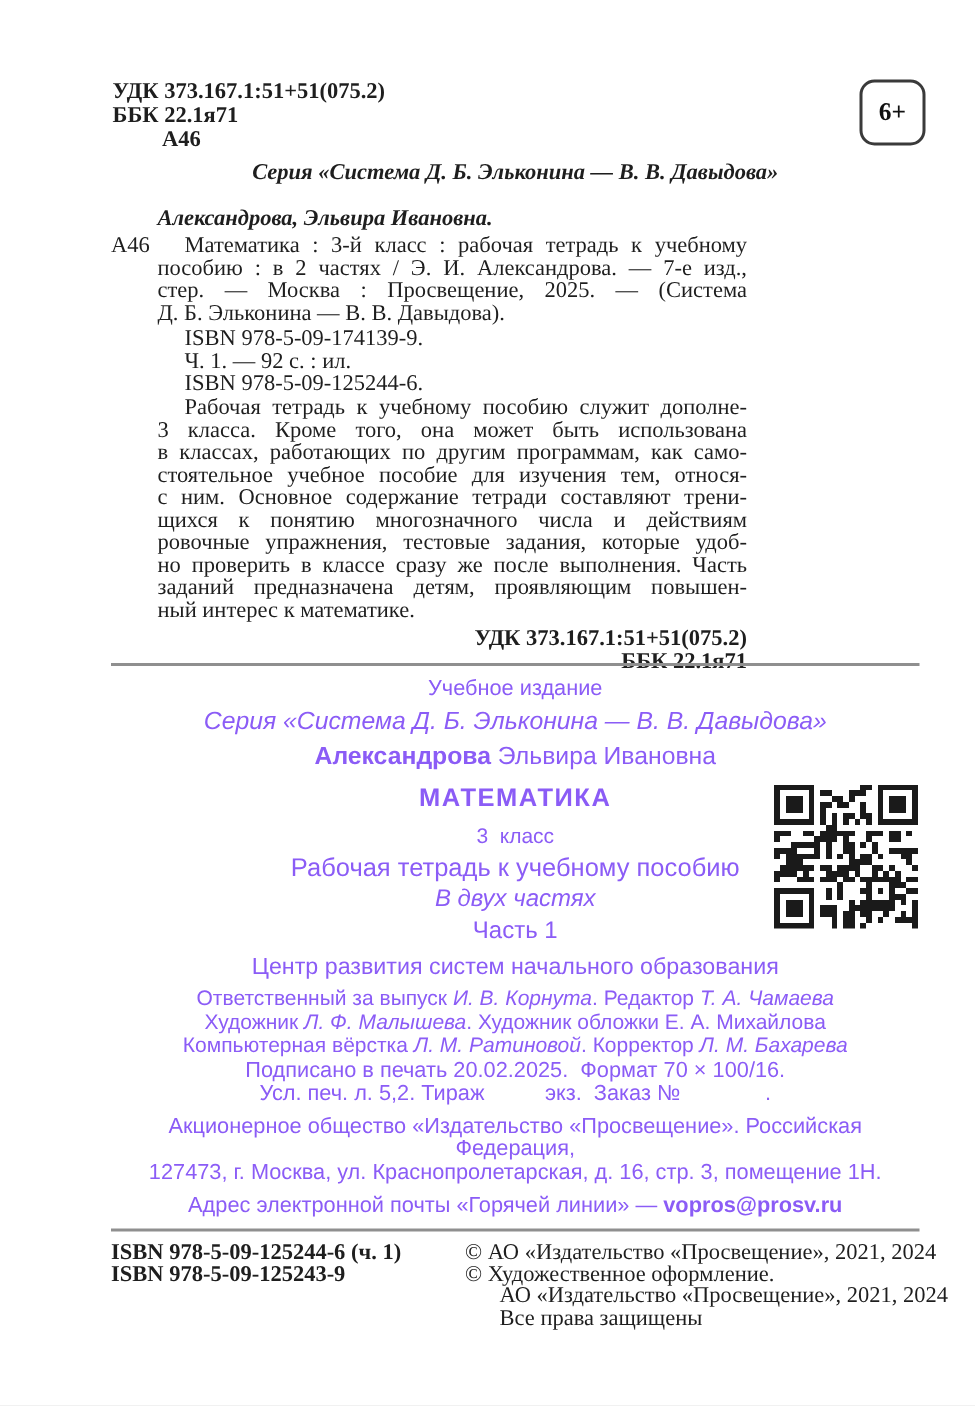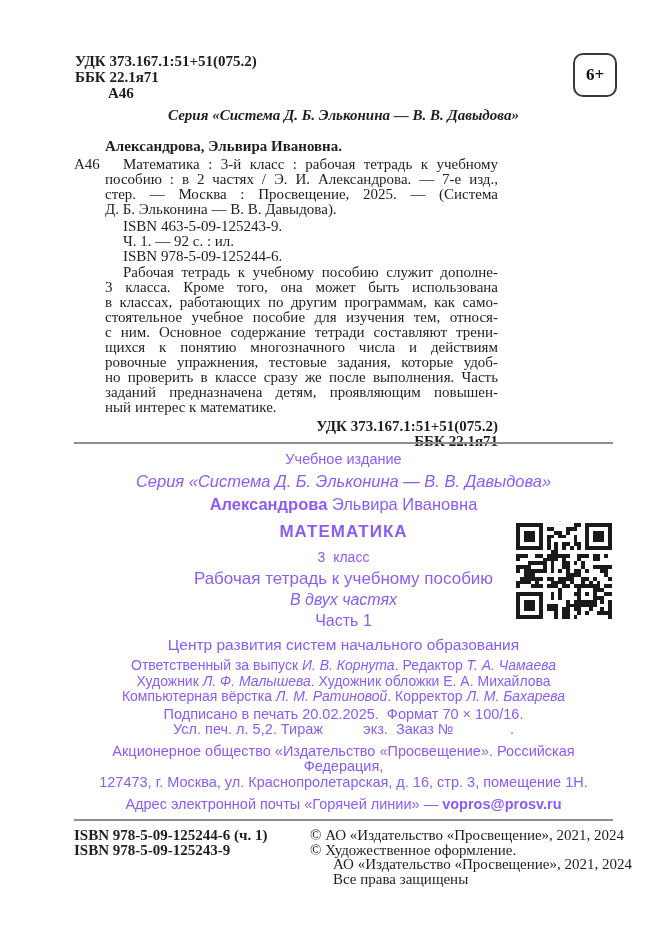--- a/index.html
+++ b/index.html
@@ -19,21 +19,21 @@
     position:absolute;left:573px;top:53px;width:40px;height:40px;
     border:2px solid #3a3a3a;border-radius:10px;
     display:flex;align-items:center;justify-content:center;
     font-weight:bold;font-size:17px;color:#111;
   }
   .series-top{
     position:absolute;left:74px;top:107px;width:539px;
     text-align:center;font-style:italic;font-weight:bold;font-size:15px;
   }
   .catalog{position:absolute;left:74px;top:139px;width:424px;font-size:15px;line-height:15px;}
-  .catalog .author-heading{font-weight:bold;margin-left:31px;}
+  .catalog .author-heading{font-weight:bold;margin-left:31px;font-style:italic;}
   .entry{position:relative;margin-top:3px;}
   .entry .entry-code{position:absolute;left:0;top:0;}
   .entry .jlines{margin-left:31px;}
   .jlines .ln{text-align:justify;text-align-last:justify;}
   .jlines .ln:last-child{text-align-last:left;}
   .entry .jlines .ln:first-child,
   .annotation .ln:first-child{text-indent:18px;}
   .isbn-top{margin-left:49px;margin-top:2px;}
   .annotation{margin-left:31px;margin-top:1px;}
   .udk-right{font-weight:bold;text-align:right;margin-top:4px;}
@@ -91,21 +91,21 @@
     <div class="entry">
       <span class="entry-code">А46</span>
       <div class="jlines">
           <div class="ln">Математика : 3-й класс : рабочая тетрадь к учебному</div>
           <div class="ln">пособию : в 2 частях / Э. И. Александрова. — 7-е изд.,</div>
           <div class="ln">стер. — Москва : Просвещение, 2025. — (Система</div>
           <div class="ln">Д. Б. Эльконина — В. В. Давыдова).</div>
         </div>
     </div>
     <div class="isbn-top">
-        <div class="ln">ISBN 463-5-09-125243-9.</div>
+        <div class="ln">ISBN 978-5-09-174139-9.</div>
         <div class="ln">Ч. 1. — 92 с. : ил.</div>
         <div class="ln">ISBN 978-5-09-125244-6.</div>
       </div>
     <div class="annotation jlines">
         <div class="ln">Рабочая тетрадь к учебному пособию служит дополне-</div>
         <div class="ln">3 класса. Кроме того, она может быть использована</div>
         <div class="ln">в классах, работающих по другим программам, как само-</div>
         <div class="ln">стоятельное учебное пособие для изучения тем, относя-</div>
         <div class="ln">с ним. Основное содержание тетради составляют трени-</div>
         <div class="ln">щихся к понятию многозначного числа и действиям</div>

